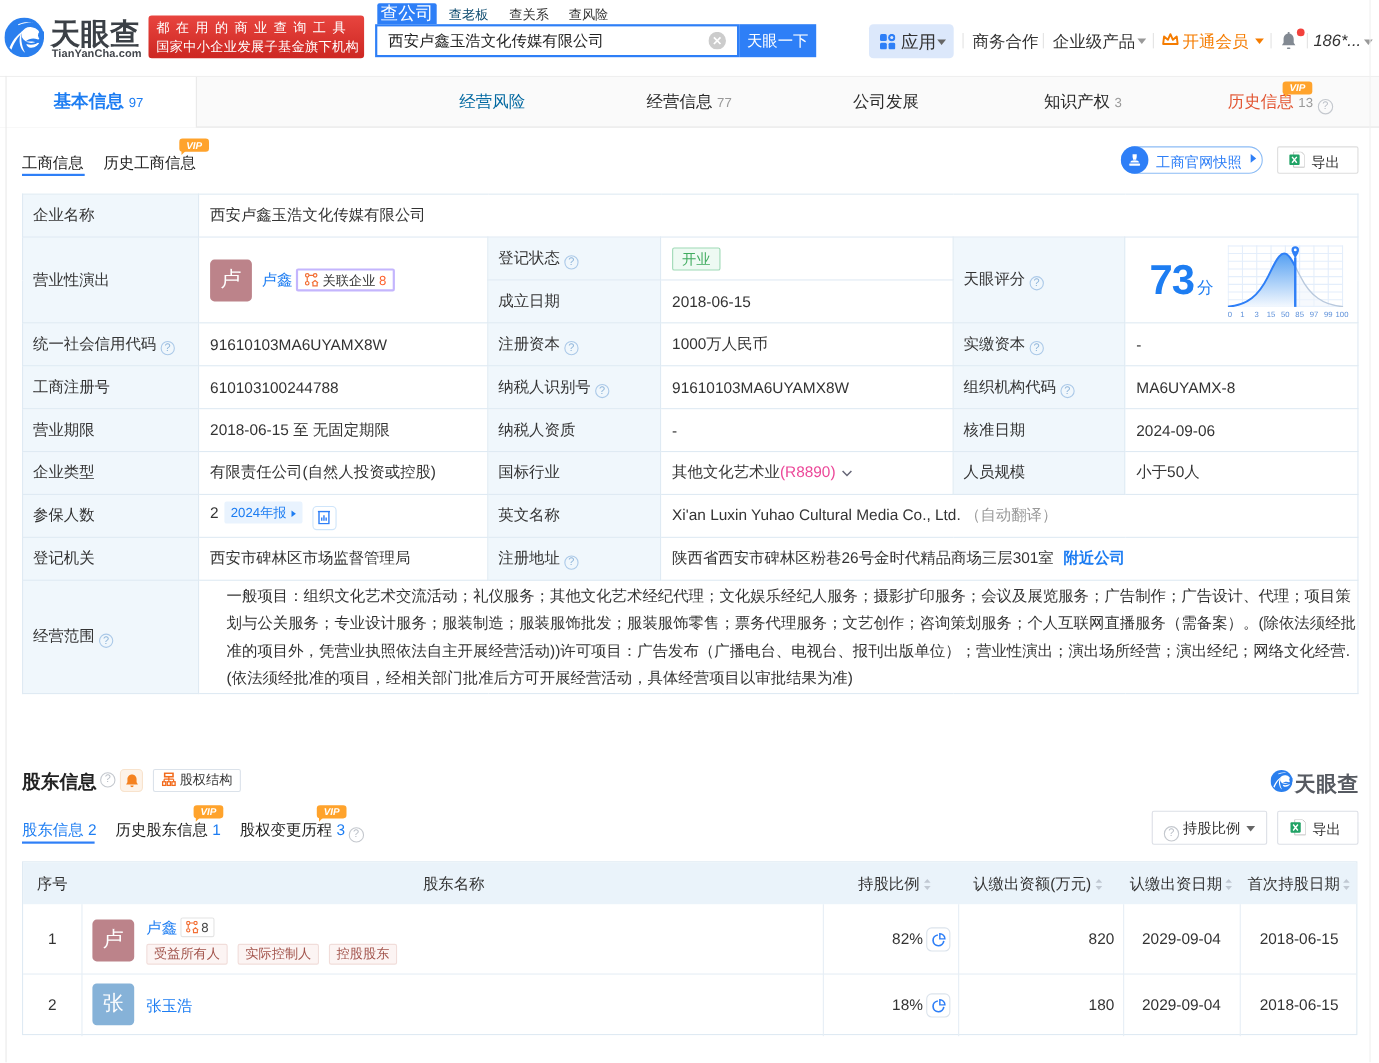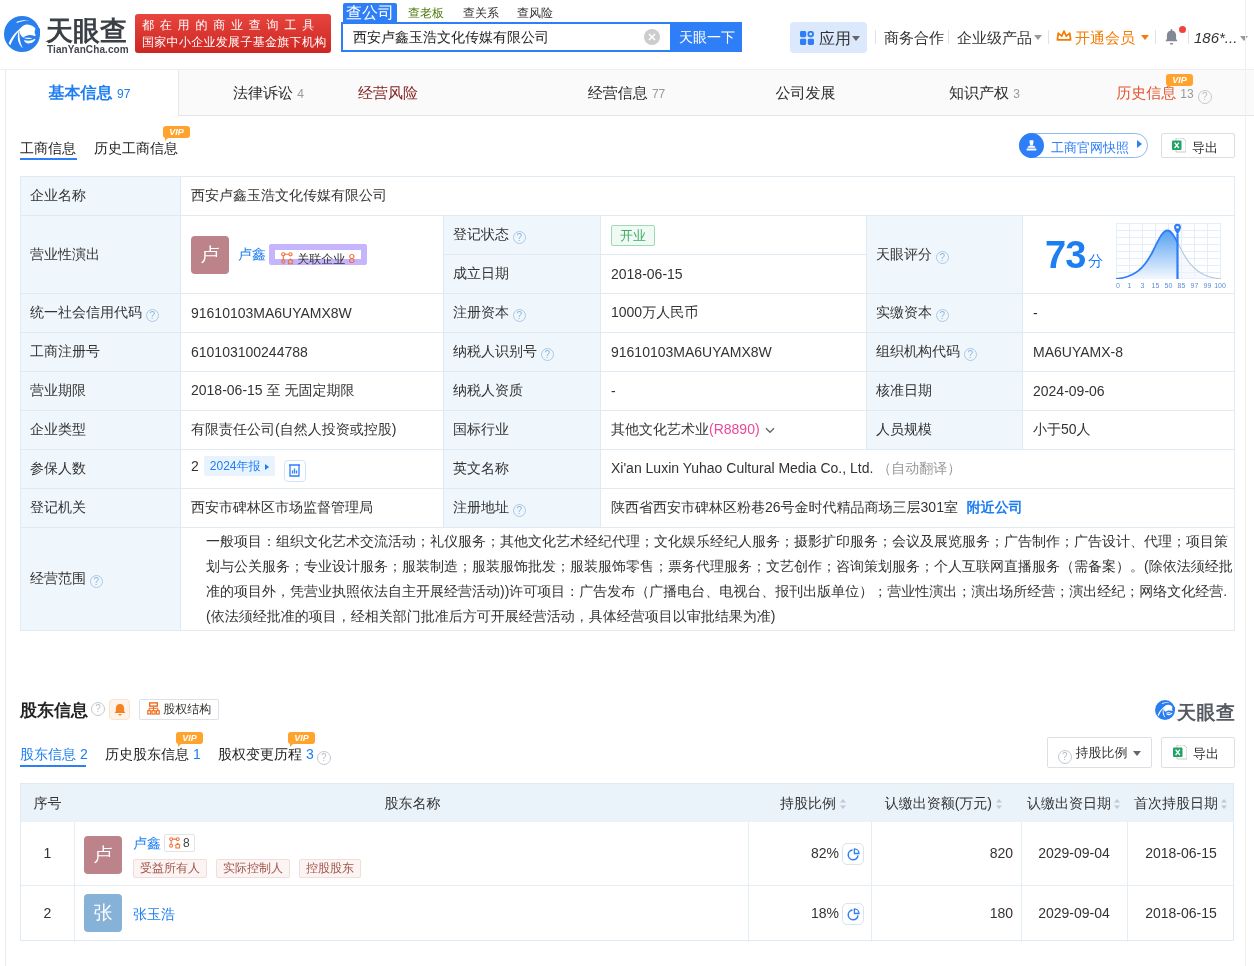--- a/index.html
+++ b/index.html
@@ -37,21 +37,21 @@
   </svg>
   <div class="abs" style="left:46px;top:13px;font-size:27px;font-weight:bold;color:#3b4046;letter-spacing:0px;">天眼查</div>
   <div class="abs" style="left:47px;top:44px;font-size:10px;font-weight:bold;color:#43474d;letter-spacing:0.1px;">TianYanCha.com</div>
 
   <div class="abs" style="left:135px;top:14px;width:196px;height:39px;background:linear-gradient(180deg,#e8453f,#cd2722);border-radius:3px;color:#fff;padding:2.5px 0 0 7px;">
     <div style="font-size:12px;line-height:17px;letter-spacing:5.8px;white-space:nowrap;">都在用的商业查询工具</div>
     <div style="font-size:12px;line-height:16px;letter-spacing:0.3px;white-space:nowrap;">国家中小企业发展子基金旗下机构</div>
   </div>
 
   <div class="abs" style="left:343px;top:3px;width:54px;height:19px;background:#2e7ff7;border-radius:2px 2px 0 0;color:#fff;font-size:16px;text-align:center;line-height:19px;">查公司</div>
-  <div class="abs" style="left:408px;top:5px;font-size:12px;color:#4d7c0f;">查老板</div>
+  <div class="abs" style="left:408px;top:5px;font-size:12px;color:#0c4a6e;">查老板</div>
   <div class="abs" style="left:463px;top:5px;font-size:12px;color:#333;">查关系</div>
   <div class="abs" style="left:517px;top:5px;font-size:12px;color:#333;">查风险</div>
 
   <div class="abs" style="left:341px;top:22px;width:331px;height:30px;border:2px solid #2e7ff7;background:#fff;"></div>
   <div class="abs" style="left:353px;top:29px;font-size:14px;color:#222;">西安卢鑫玉浩文化传媒有限公司</div>
   <svg class="abs" style="left:644px;top:29px;" width="16" height="16" viewBox="0 0 16 16">
         <circle cx="8" cy="8" r="8" fill="#ccc"></circle>
         <path d="M5 5 L11 11 M11 5 L5 11" stroke="#fff" stroke-width="1.6"></path>
       </svg>
   <div class="abs" style="left:672px;top:22px;width:70px;height:30px;background:#2e7ff7;color:#fff;font-size:14px;text-align:center;line-height:30px;">天眼一下</div>
@@ -85,22 +85,21 @@
   </svg>
   <circle class="abs" style="left:1179px;top:26px;width:7px;height:7px;background:#f3413c;border-radius:50%;"></circle>
   <div class="sep" style="left:1188px;"></div>
   <div class="abs" style="left:1194px;top:29px;font-size:15px;color:#333;font-style:italic;">186*...</div>
   <span class="caret gray abs" style="left:1240px;top:36px;"></span>
 </div>
 
 <div class="abs" style="left:0;top:69px;width:1254px;height:47px;background:#fafafa;border-top:1px solid #efefef;border-bottom:1px solid #e5e5e5;">
   <div class="abs" style="left:0;top:0;width:179px;height:46px;background:#fff;border-right:1px solid #e8e8e8;"></div>
   <div class="abs" style="left:0;top:0;width:179px;height:46px;text-align:center;line-height:46px;font-size:16px;font-weight:bold;color:#1d7df2;">基本信息 <span style="font-size:12px;font-weight:normal;">97</span></div>
-  <div class="abs" style="left:179px;top:0;width:179px;height:46px;text-align:center;line-height:46px;font-size:15px;color:#2a2a2a;">法律诉讼 <span style="font-size:12px;color:#999;">4</span></div>
-  <div class="abs" style="left:358px;top:0;width:179px;height:46px;text-align:left;line-height:46px;font-size:15px;color:#7f1d1d;">经营风险</div>
+  <div class="abs" style="left:358px;top:0;width:179px;height:46px;text-align:center;line-height:46px;font-size:15px;color:#0369a1;">经营风险</div>
   <div class="abs" style="left:537px;top:0;width:179px;height:46px;text-align:center;line-height:46px;font-size:15px;color:#2a2a2a;">经营信息 <span style="font-size:12px;color:#999;">77</span></div>
   <div class="abs" style="left:716px;top:0;width:179px;height:46px;text-align:center;line-height:46px;font-size:15px;color:#2a2a2a;">公司发展</div>
   <div class="abs" style="left:895px;top:0;width:179px;height:46px;text-align:center;line-height:46px;font-size:15px;color:#2a2a2a;">知识产权 <span style="font-size:12px;color:#999;">3</span></div>
   <div class="abs" style="left:1074px;top:0;width:180px;height:46px;text-align:center;line-height:46px;font-size:15px;color:#e25532;">历史信息 <span style="font-size:12px;color:#999;">13</span> <span class="qicon">?</span></div>
   <div class="vip" style="left:1166px;top:4px;">VIP</div>
 </div>
 
 <div class="abs" style="left:20px;top:140px;font-size:14px;color:#222;">工商信息</div>
 <div class="abs" style="left:20px;top:158px;width:57px;height:2px;background:#2e7ff7;"></div>
 <div class="abs" style="left:94px;top:140px;font-size:14px;color:#222;">历史工商信息</div>
@@ -135,21 +134,21 @@
       </colgroup>
 <tbody>
 <tr style="height:39px;">
   <td class="lb">企业名称</td>
   <td class="vl" colspan="5">西安卢鑫玉浩文化传媒有限公司</td>
 </tr>
 <tr style="height:39px;">
   <td class="lb" rowspan="2">营业性演出</td>
   <td class="vl" rowspan="2">
     <span style="display:inline-block;width:38px;height:38px;background:#bc838a;border-radius:4px;color:#fff;font-size:19px;text-align:center;line-height:38px;vertical-align:middle;">卢</span>
-    <span class="blue" style="margin-left:5px;vertical-align:middle;">卢鑫</span><span style="display:inline-block;vertical-align:middle;margin-left:3px;height:21px;line-height:19px;border:6px solid #c4b5fd;border-radius:2px;padding:0 6px;font-size:12px;color:#333;">
+    <span class="blue" style="margin-left:5px;vertical-align:middle;">卢鑫</span><span style="display:inline-block;vertical-align:middle;margin-left:3px;height:21px;line-height:19px;border:2px solid #c4b5fd;border-radius:2px;padding:0 6px;font-size:12px;color:#333;">
       <svg width="13" height="13" viewBox="0 0 13 13" style="vertical-align:-2px;">
                 <circle cx="2.3" cy="2.3" r="1.6" fill="none" stroke="#f26f35" stroke-width="1.1"></circle>
                 <circle cx="9.5" cy="2.3" r="1.6" fill="none" stroke="#f26f35" stroke-width="1.1"></circle>
                 <circle cx="2.3" cy="9.5" r="1.6" fill="none" stroke="#f26f35" stroke-width="1.1"></circle>
                 <path d="M4 2.3 L7.8 2.3 M2.3 4 L2.3 7.8" stroke="#f26f35" stroke-width="1.1"></path>
                 <path d="M6.6 9.3 L9.4 7 L12.2 9.3" fill="none" stroke="#f26f35" stroke-width="1.1"></path>
                 <path d="M7.5 9.2 L7.5 11.8 L11.3 11.8 L11.3 9.2" fill="none" stroke="#f26f35" stroke-width="1.1"></path>
               </svg>
       关联企业 <span style="color:#fd6430;">8</span></span>
   </td>

